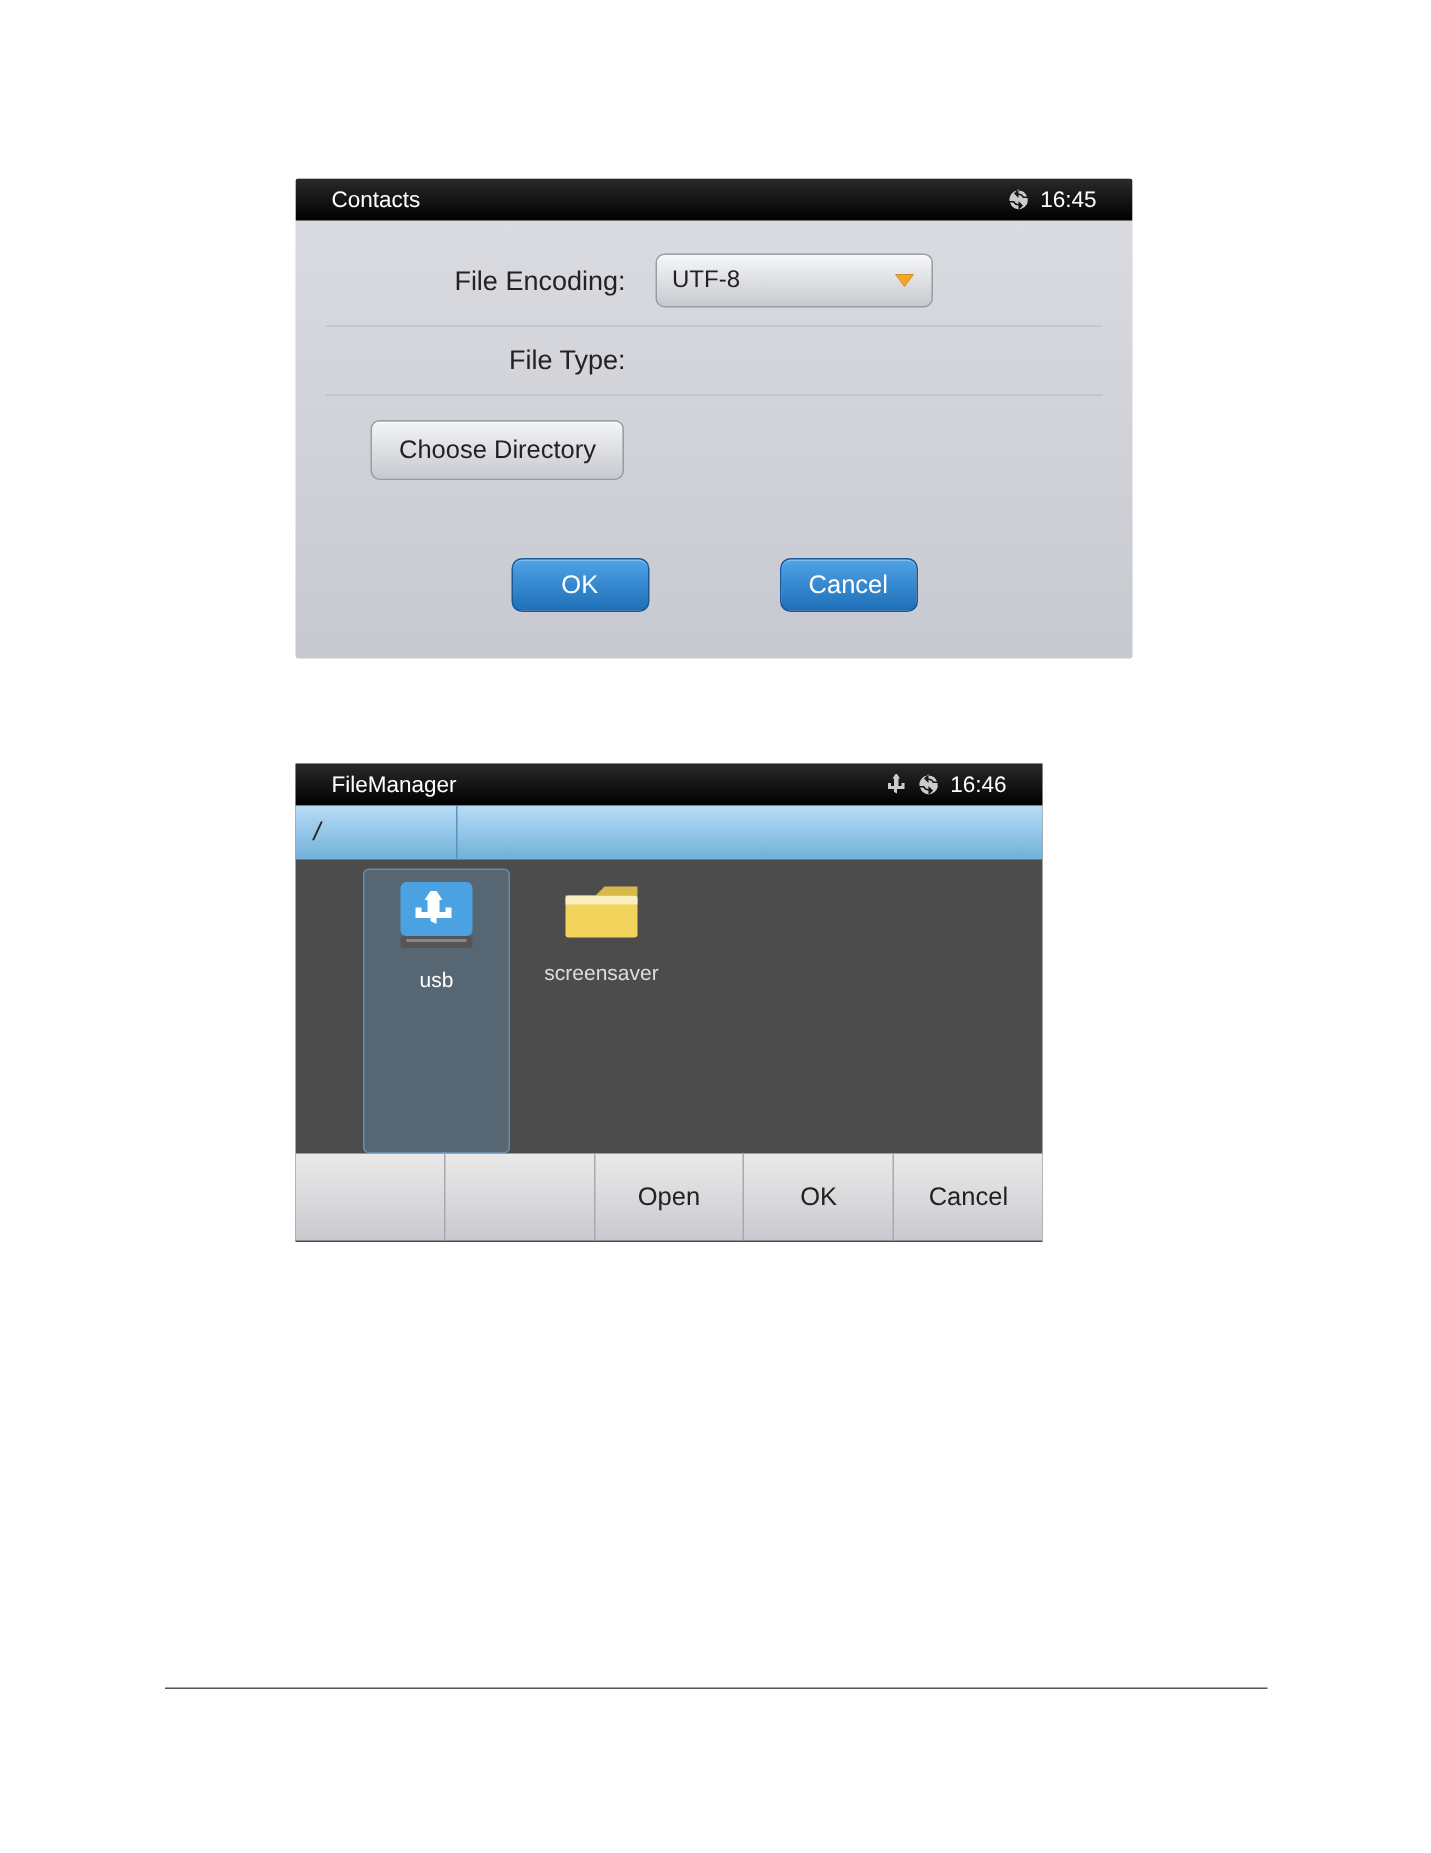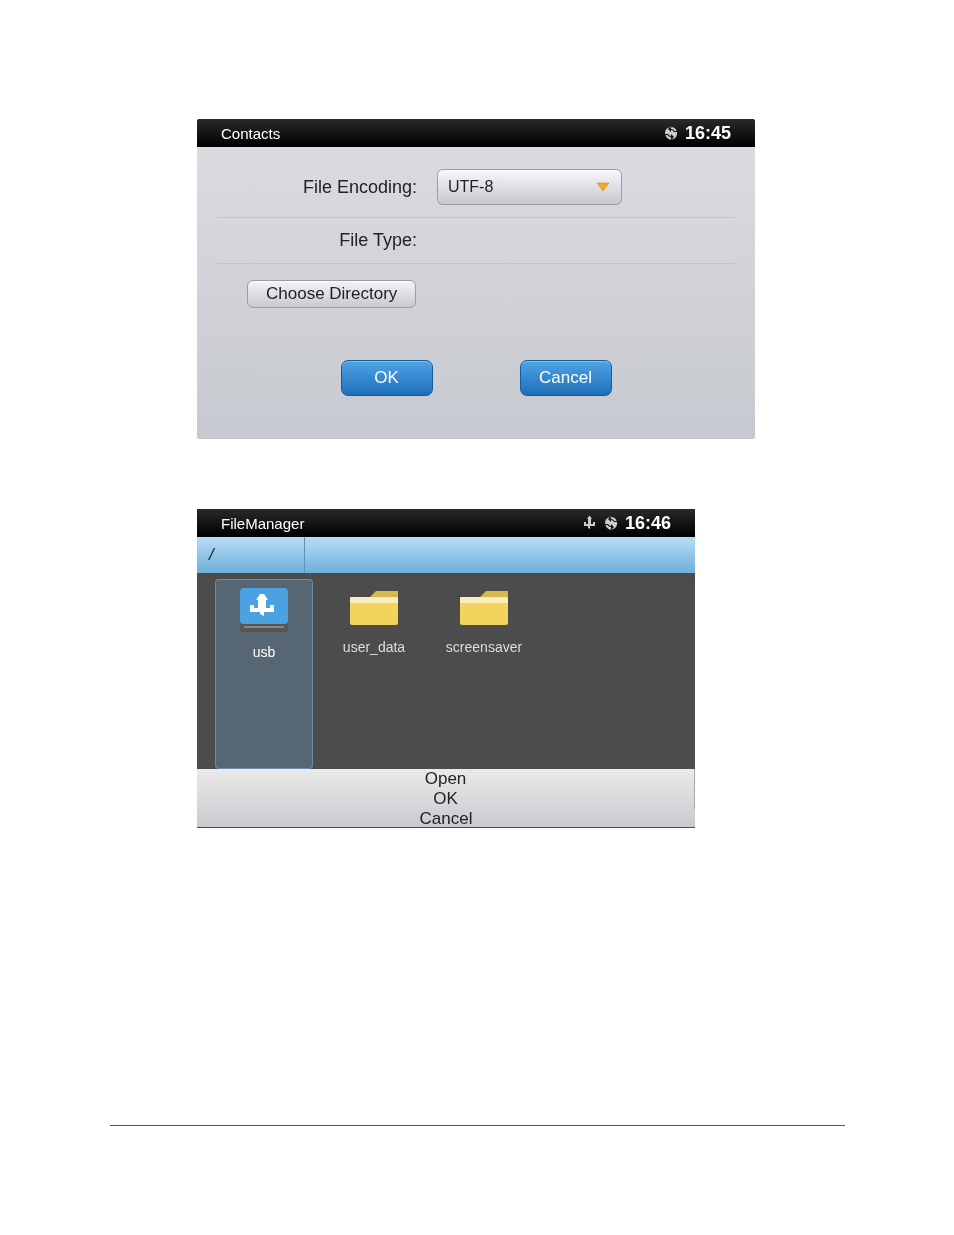--- a/index.html
+++ b/index.html
@@ -25,21 +25,21 @@
     color: #fff;
     height: 28px;
     display: flex;
     align-items: center;
     padding: 0 24px;
     font-size: 15px;
   }
   .titlebar .title { flex: 1; }
   .titlebar .sync-icon { margin-right: 6px; display: inline-flex; }
   .titlebar .usb-icon { margin-right: 6px; display: inline-flex; }
-  .titlebar .time { font-weight: bold; font-size: 18px; text-align: right; }
+  .titlebar .time { font-weight: normal; font-size: 15px; text-align: right; }
   .form-area {
     padding: 10px 20px 0 20px;
   }
   .form-row {
     display: flex;
     align-items: center;
     border-bottom: 1px solid #c0c2cc;
     padding: 12px 0;
   }
   .form-row:last-of-type { border-bottom: none; }
@@ -61,21 +61,21 @@
     padding: 0 10px;
     font-size: 16px;
     color: #222;
     cursor: pointer;
     box-shadow: inset 0 1px 0 rgba(255,255,255,0.6);
     gap: 15px;
   }
   .dropdown .dd-label { flex: 1; }
   .dropdown .dd-arrow { display: inline-flex; }
   .grey-btn {
-    height: 28px;
+    height: 40px;
     padding: 0 18px;
     background: linear-gradient(#f3f4f7, #c7c9cf);
     border: 1px solid #9a9ca4;
     border-radius: 6px;
     font-size: 17px;
     color: #222;
     display: inline-flex;
     align-items: center;
     cursor: pointer;
     box-shadow: inset 0 1px 0 rgba(255,255,255,0.6);
@@ -124,20 +124,21 @@
     padding-left: 12px;
     font-size: 17px;
     font-style: italic;
     color: #222;
   }
   .file-grid {
     padding: 6px 0 0 18px;
     display: flex;
     gap: 12px;
     height: 196px;
+    margin-left: 27px;
   }
   .file-item {
     width: 98px;
     display: flex;
     flex-direction: column;
     align-items: center;
     padding-top: 4px;
     cursor: pointer;
     border-radius: 4px;
   }
@@ -149,21 +150,20 @@
     color: #ddd;
     font-size: 14px;
     margin-top: 4px;
     text-align: center;
   }
   .file-item.selected .file-label { color: #fff; }
   .bottom-bar {
     height: 58px;
     background: linear-gradient(#eaeaea, #c9cacf);
     display: flex;
-    flex-direction: column;
   }
   .bottom-bar .slot {
     flex: 1;
     border-right: 1px solid #a7a9af;
     display: flex;
     align-items: center;
     justify-content: center;
     font-size: 17px;
     color: #222;
     cursor: pointer;
@@ -249,30 +249,20 @@
       <span class="file-label">usb</span>
     </div>
     <div class="file-item">
       <span>
         <svg width="56" height="48" viewBox="0 0 56 48">
           <path d="M4 14h20l6-6h22v6H4z" fill="#d9b84a"></path>
           <rect x="4" y="14" width="48" height="28" rx="2" fill="#f2d35c"></rect>
           <rect x="4" y="14" width="48" height="6" fill="#fff" opacity="0.6"></rect>
         </svg>
       </span>
-      <span class="file-label">user_data</span>
-    </div>
-    <div class="file-item">
-      <span>
-        <svg width="56" height="48" viewBox="0 0 56 48">
-          <path d="M4 14h20l6-6h22v6H4z" fill="#d9b84a"></path>
-          <rect x="4" y="14" width="48" height="28" rx="2" fill="#f2d35c"></rect>
-          <rect x="4" y="14" width="48" height="6" fill="#fff" opacity="0.6"></rect>
-        </svg>
-      </span>
       <span class="file-label">screensaver</span>
     </div>
   </div>
   <div class="bottom-bar">
     <div class="slot"></div>
     <div class="slot"></div>
     <div class="slot">Open</div>
     <div class="slot">OK</div>
     <div class="slot">Cancel</div>
   </div>

